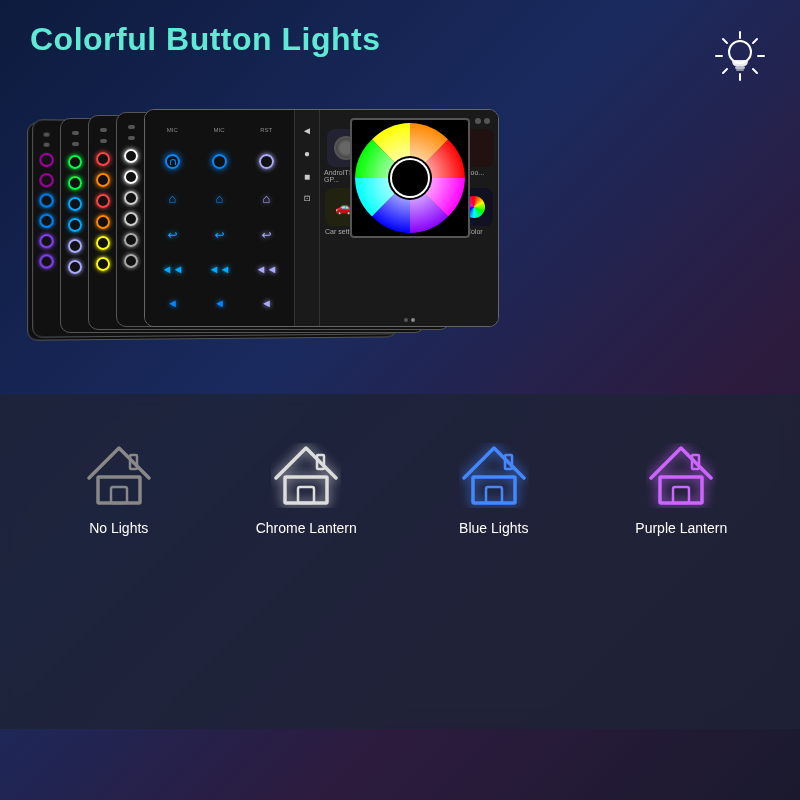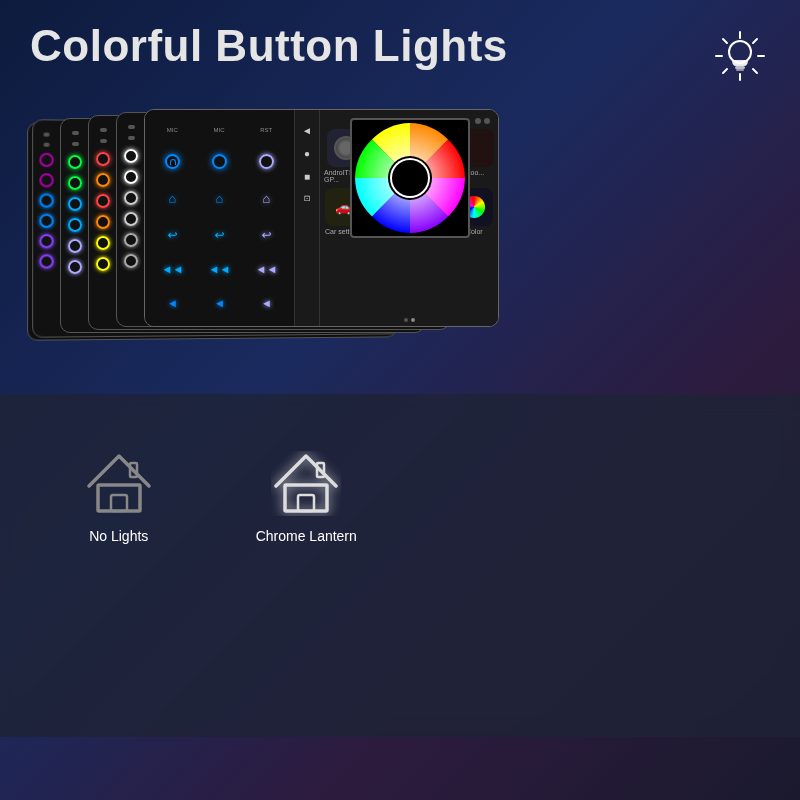--- a/index.html
+++ b/index.html
@@ -26,23 +26,23 @@
       z-index: 2;
       padding: 22px 30px 8px 30px;
       display: flex;
       align-items: flex-start;
       justify-content: space-between;
     }
 
     .header-left {}
 
     .title {
-      font-size: 44px;
+      font-size: 32px;
       font-weight: 900;
-      color: #e5e5e5;
+      color: #5eead4;
       line-height: 1.1;
       letter-spacing: 0.5px;
     }
 
     .subtitle {
       font-size: 14px;
       color: #cccccc;
       margin-top: 6px;
     }
 
@@ -80,21 +80,21 @@
       margin-left: 10px;
     }
 
     
     .lights-section {
       position: relative;
       z-index: 2;
       background: rgba(30, 35, 55, 0.85);
       backdrop-filter: blur(10px);
       margin: 10px 0 0 0;
-      padding: 38px 30px 25px 30px;
+      padding: 30px 30px 25px 30px;
       border-radius: 0;
       flex: 1;
     }
 
     .lights-grid {
       display: grid;
       grid-template-columns: repeat(4, 1fr);
       grid-template-rows: repeat(2, 1fr);
       gap: 20px 10px;
       height: 280px;
@@ -388,14 +388,40 @@
     <polyline points="5,35 35,5 65,35" stroke="#dddddd" stroke-width="3.5" stroke-linejoin="round" stroke-linecap="round" fill="none" style="filter:drop-shadow(0 0 6px #dddddd)"></polyline>
 
     <rect x="14" y="34" width="42" height="26" rx="1" stroke="#dddddd" stroke-width="3.5" fill="none" style="filter:drop-shadow(0 0 6px #dddddd)"></rect>
 
     <rect x="27" y="44" width="16" height="16" rx="2" stroke="#dddddd" stroke-width="2.5" fill="none"></rect>
 
     <rect x="46" y="12" width="7" height="14" rx="1" stroke="#dddddd" stroke-width="2.5" fill="none"></rect>
   </svg>
         <div class="light-label">Chrome Lantern</div>
       </div>
+      <div class="light-item">
+        <svg class="house-icon" viewBox="0 0 70 65" fill="none" xmlns="http://www.w3.org/2000/svg">
+
+    <polyline points="5,35 35,5 65,35" stroke="#4488ff" stroke-width="3.5" stroke-linejoin="round" stroke-linecap="round" fill="none" style="filter:drop-shadow(0 0 6px #4488ff)"></polyline>
+
+    <rect x="14" y="34" width="42" height="26" rx="1" stroke="#4488ff" stroke-width="3.5" fill="none" style="filter:drop-shadow(0 0 6px #4488ff)"></rect>
+
+    <rect x="27" y="44" width="16" height="16" rx="2" stroke="#4488ff" stroke-width="2.5" fill="none"></rect>
+
+    <rect x="46" y="12" width="7" height="14" rx="1" stroke="#4488ff" stroke-width="2.5" fill="none"></rect>
+  </svg>
+        <div class="light-label">Blue Lights</div>
+      </div>
+      <div class="light-item">
+        <svg class="house-icon" viewBox="0 0 70 65" fill="none" xmlns="http://www.w3.org/2000/svg">
+
+    <polyline points="5,35 35,5 65,35" stroke="#cc66ff" stroke-width="3.5" stroke-linejoin="round" stroke-linecap="round" fill="none" style="filter:drop-shadow(0 0 6px #cc66ff)"></polyline>
+
+    <rect x="14" y="34" width="42" height="26" rx="1" stroke="#cc66ff" stroke-width="3.5" fill="none" style="filter:drop-shadow(0 0 6px #cc66ff)"></rect>
+
+    <rect x="27" y="44" width="16" height="16" rx="2" stroke="#cc66ff" stroke-width="2.5" fill="none"></rect>
+
+    <rect x="46" y="12" width="7" height="14" rx="1" stroke="#cc66ff" stroke-width="2.5" fill="none"></rect>
+  </svg>
+        <div class="light-label">Purple Lantern</div>
+      </div>
     </div>
 </div>
 
 </body></html>

